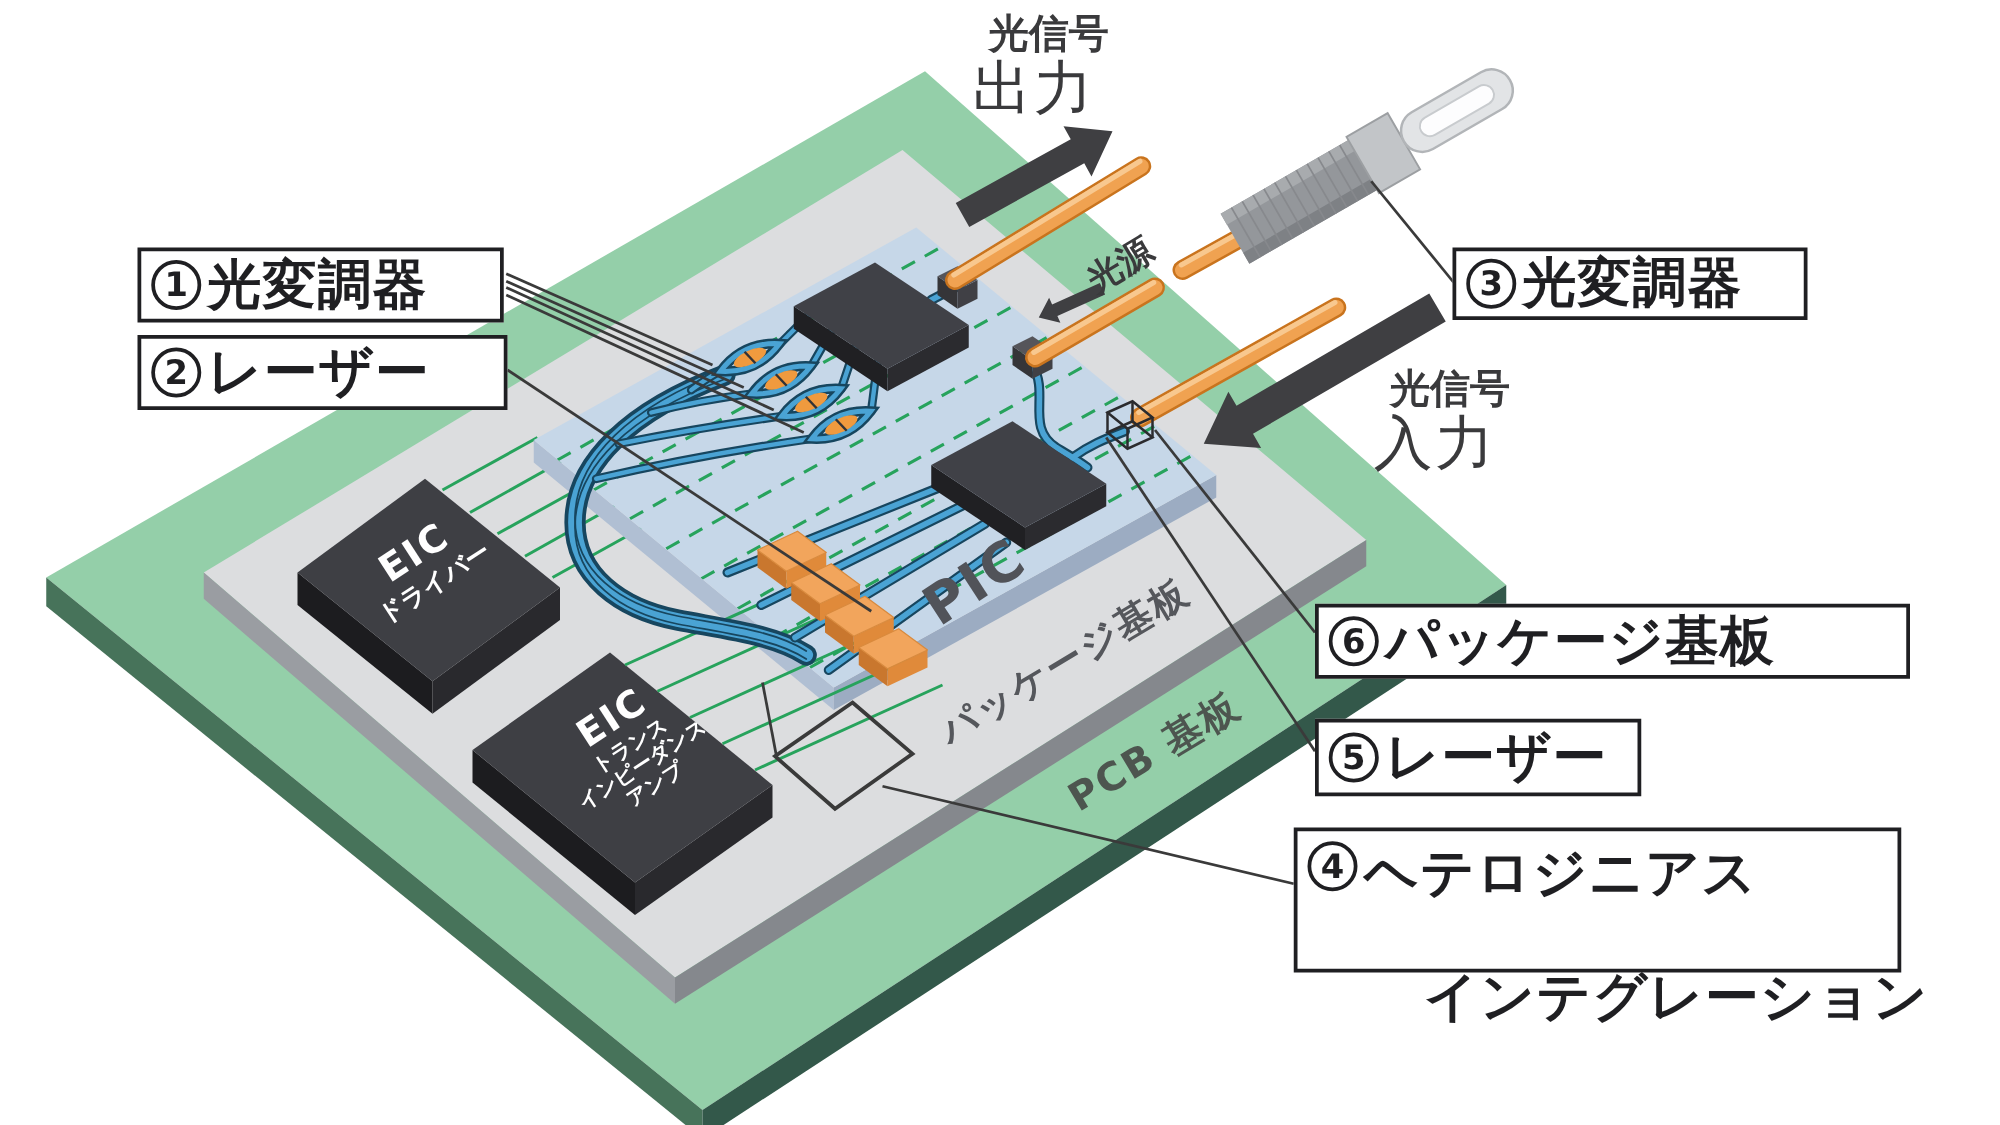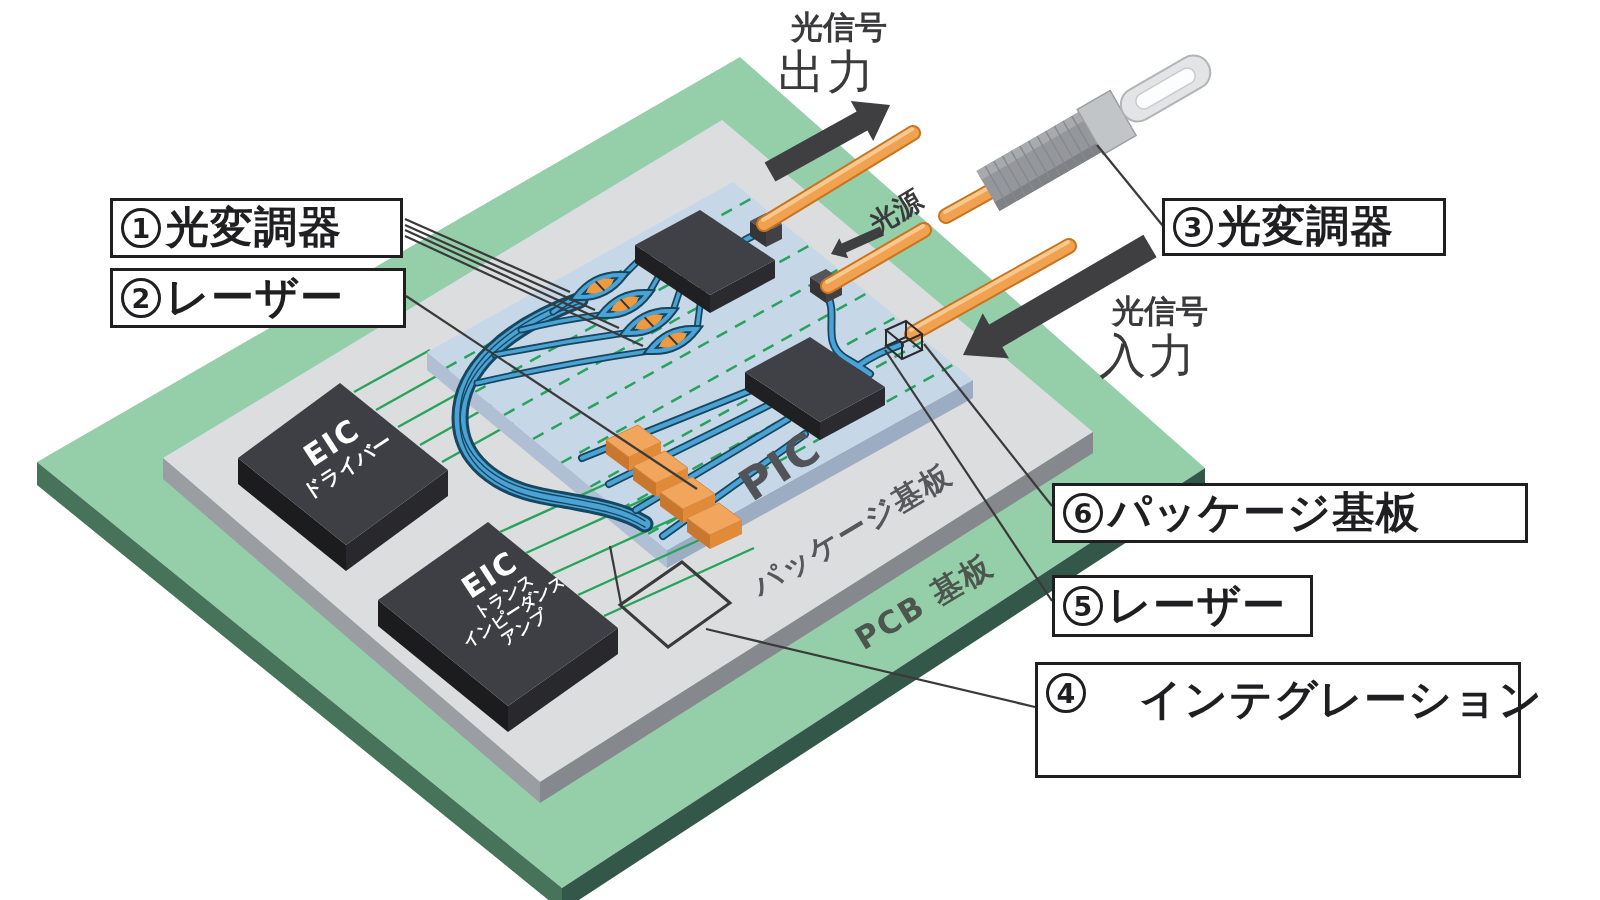--- a/index.html
+++ b/index.html
@@ -16,21 +16,21 @@
   .chip-label{color:#ffffff;font-weight:800;text-align:center;}
   .callout{position:absolute;display:flex;align-items:center;background:#ffffff;
            border:3px solid #1f1f22;box-sizing:border-box;padding:2px 8px 2px 8px;
            color:#1f1f22;font-weight:700;}
   .callout .num{flex:0 0 auto;display:inline-flex;align-items:center;justify-content:center;
                 width:40px;height:40px;border:3px solid #1f1f22;border-radius:50%;
                 font-size:27px;font-weight:700;margin-right:5px;box-sizing:border-box;}
   .callout .ctext{font-size:43px;letter-spacing:1px;white-space:nowrap;}
   .callout.two-line{align-items:flex-start;padding-top:8px;}
   .callout.two-line .ctext div{line-height:1.22;text-align:left;}
-  .callout.two-line .ctext .ind{margin-left:48px;}
+  .callout.two-line .ctext .ind{margin-left:48px;margin-top:47px;}
 </style>
 </head>
 <body>
 
 <div id="stage">
 
 <svg id="art" width="1600" height="900" viewBox="0 0 1600 900">
   <defs>
     <clipPath id="picClip">
           <polygon points="733,182 973,380 667,550 427,352"></polygon>
@@ -333,17 +333,18 @@
 </div>
 
 <div class="callout" style="left:1052px;top:575px;width:261px;height:62px;">
   <span class="num">5</span>
   <span class="ctext">レーザー</span>
 </div>
 
 <div class="callout two-line" style="left:1035px;top:662px;width:486px;height:116px;">
   <span class="num">4</span>
   <span class="ctext">
+    <div>ヘテロジニアス</div>
     <div class="ind">インテグレーション</div>
   </span>
 </div>
 
 </div>
 
 </body></html>

